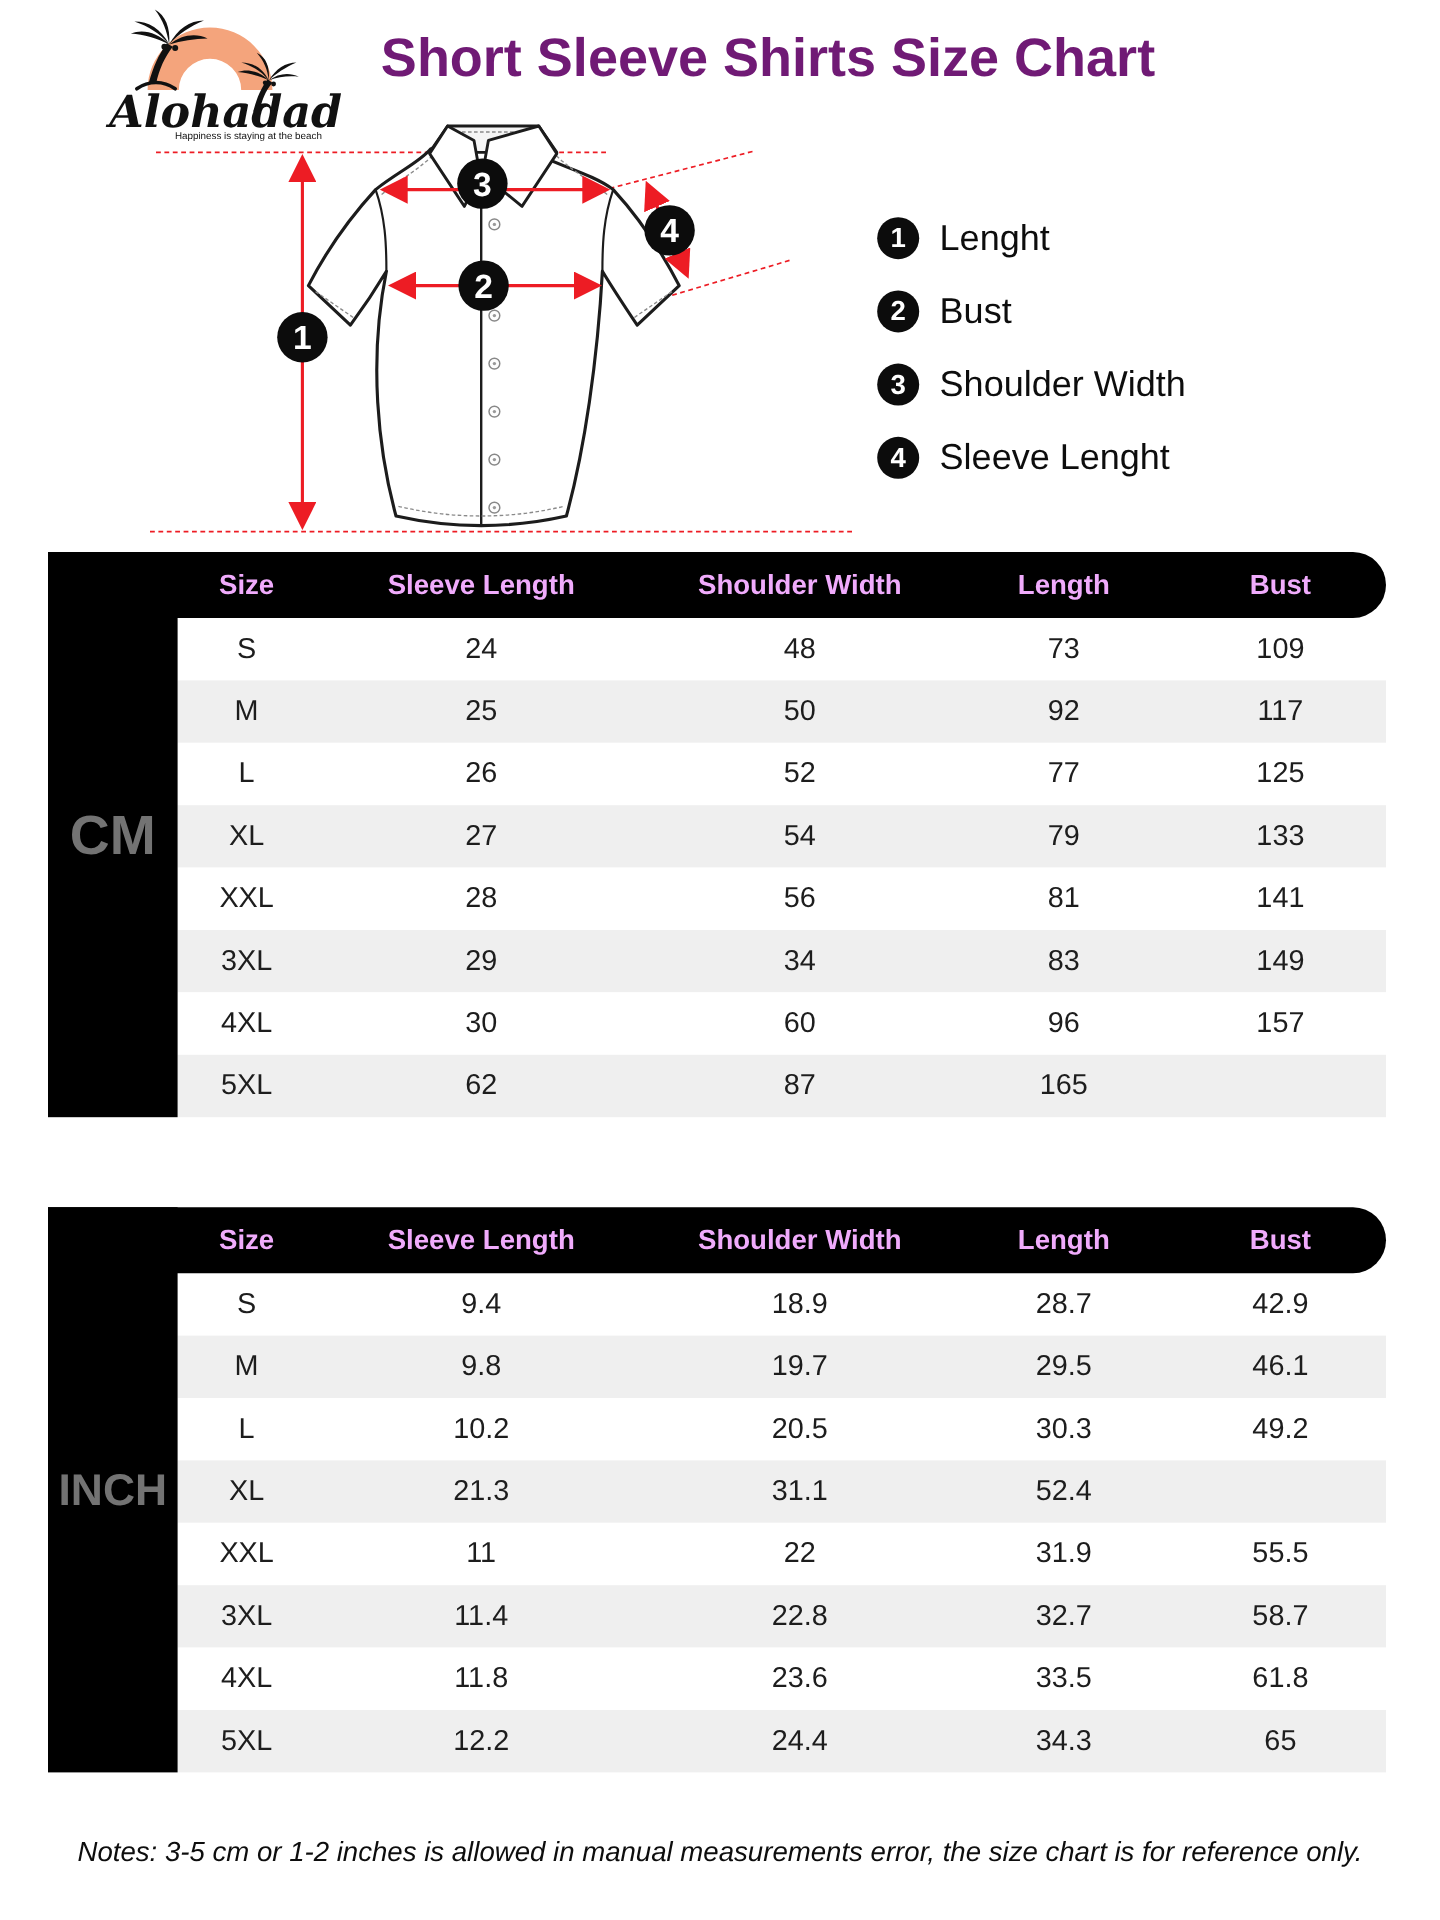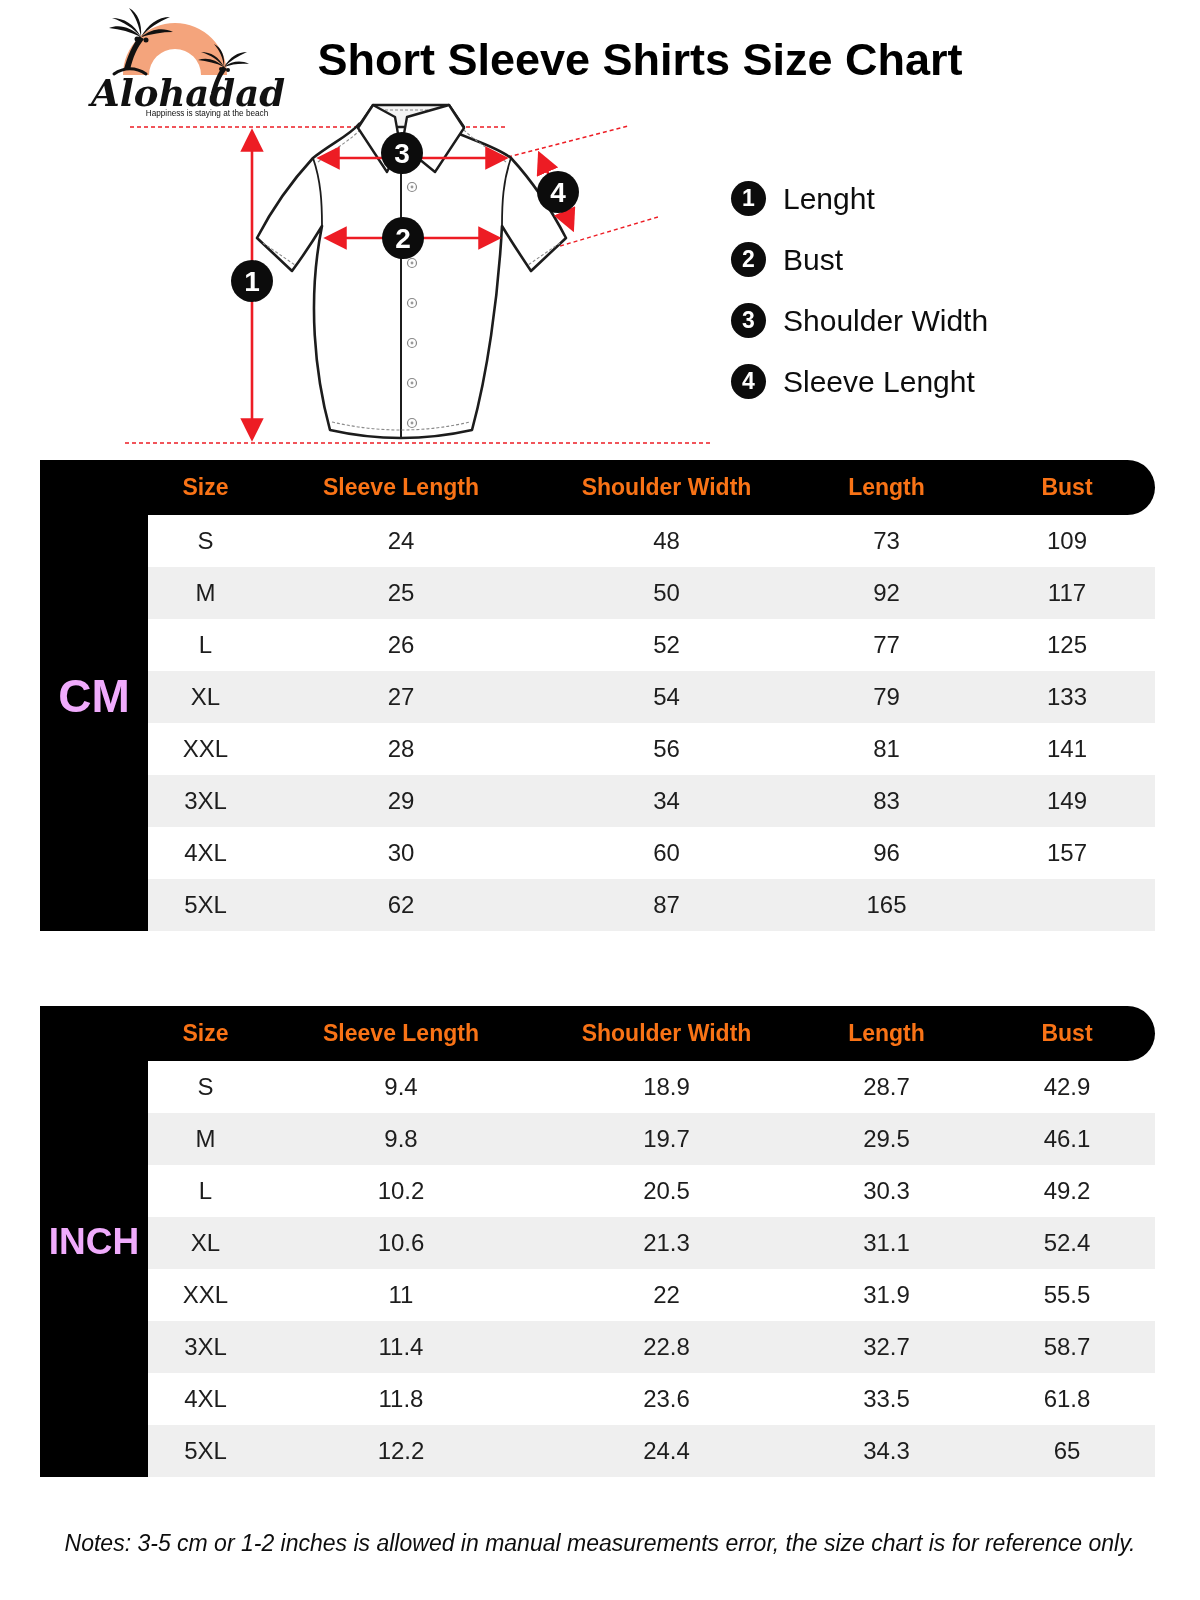--- a/index.html
+++ b/index.html
@@ -1,43 +1,43 @@
 <!DOCTYPE html>
 <html><head>
 <meta charset="utf-8">
 <style>
   html,body{margin:0;padding:0;background:#fff;}
   body{width:1200px;height:1600px;font-family:"Liberation Sans",sans-serif;}
   .page{position:relative;width:1200px;height:1600px;background:#fff;overflow:hidden;}
 
   
   .logo{position:absolute;left:25px;top:5px;}
-  .title{position:absolute;left:290px;top:34px;width:700px;text-align:center;
-         font-size:45px;font-weight:bold;color:#000000;}
+  .title{position:absolute;left:290px;top:22px;width:700px;text-align:center;
+         font-size:45px;font-weight:bold;color:#701a75;}
 
   
   .diagram{position:absolute;left:60px;top:95px;}
   .legend{position:absolute;left:731px;top:181px;}
   .legend-row{display:flex;align-items:center;margin-bottom:26px;}
   .legend-badge{width:35px;height:35px;border-radius:50%;background:#0c0c0c;color:#fff;
                 font-weight:bold;font-size:23px;display:flex;align-items:center;justify-content:center;flex:0 0 35px;}
   .legend-label{margin-left:17px;font-size:30px;color:#0d0d0d;white-space:nowrap;}
 
   
   .size-table{position:absolute;left:40px;width:1115px;height:471px;}
   #cm-table{top:460px;}
   #inch-table{top:1006px;}
   .unit-rail{position:absolute;left:0;top:0;width:108px;height:100%;background:#000;
              display:flex;align-items:center;justify-content:center;z-index:1;}
-  .unit-label{color:#f0abfc;font-weight:bold;}
+  .unit-label{color:#737373;font-weight:bold;}
   #cm-table .unit-label{font-size:46px;}
   #inch-table .unit-label{font-size:37px;}
   .thead{position:relative;z-index:2;height:55px;background:#000;border-radius:0 28px 28px 0;
          display:grid;grid-template-columns:108px 115px 276px 255px 185px 1fr;align-items:center;}
-  .th{color:#f97316;font-weight:bold;font-size:23px;text-align:center;}
+  .th{color:#f0abfc;font-weight:bold;font-size:23px;text-align:center;}
   .tbody{margin-left:108px;}
   .trow{height:52px;display:grid;grid-template-columns:115px 276px 255px 185px 1fr;
         align-items:center;background:#fff;}
   .trow.alt{background:#efefef;}
   .td{font-size:24px;color:#1d1d1d;text-align:center;}
 
   .notes{position:absolute;top:1530px;left:0;width:100%;text-align:center;font-size:23px;color:#0d0d0d;font-style:italic;}
 </style>
 </head>
 <body>
@@ -270,21 +270,20 @@
       </div>
       <div class="trow">
         <div class="td">L</div>
           <div class="td">10.2</div>
           <div class="td">20.5</div>
           <div class="td">30.3</div>
           <div class="td">49.2</div>
       </div>
       <div class="trow alt">
         <div class="td">XL</div>
-          <div class="td">10.6</div>
           <div class="td">21.3</div>
           <div class="td">31.1</div>
           <div class="td">52.4</div>
       </div>
       <div class="trow">
         <div class="td">XXL</div>
           <div class="td">11</div>
           <div class="td">22</div>
           <div class="td">31.9</div>
           <div class="td">55.5</div>

